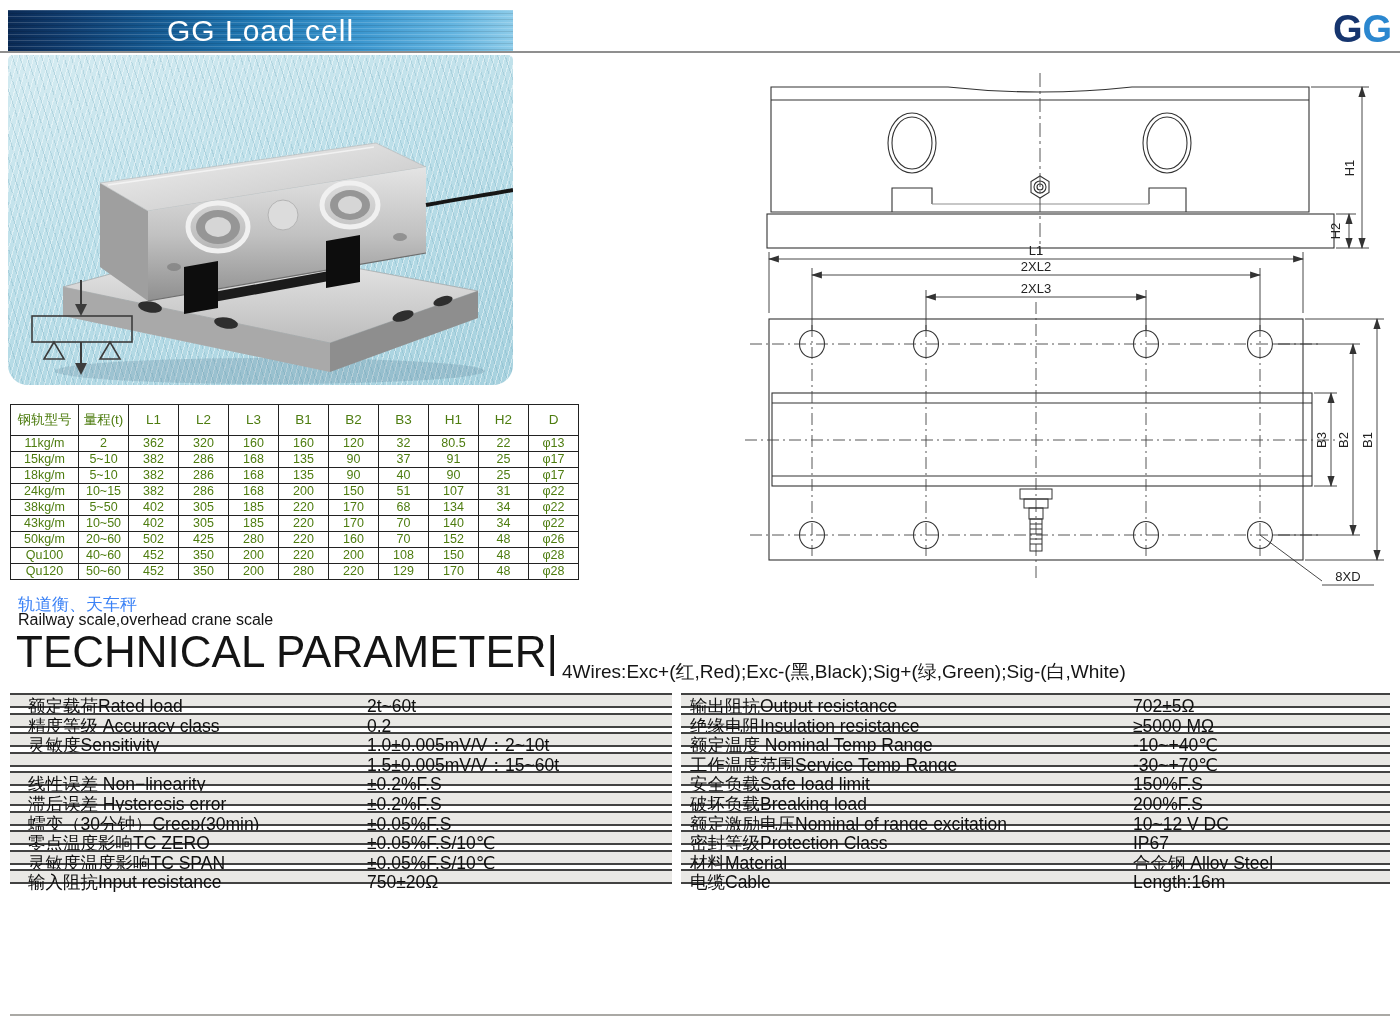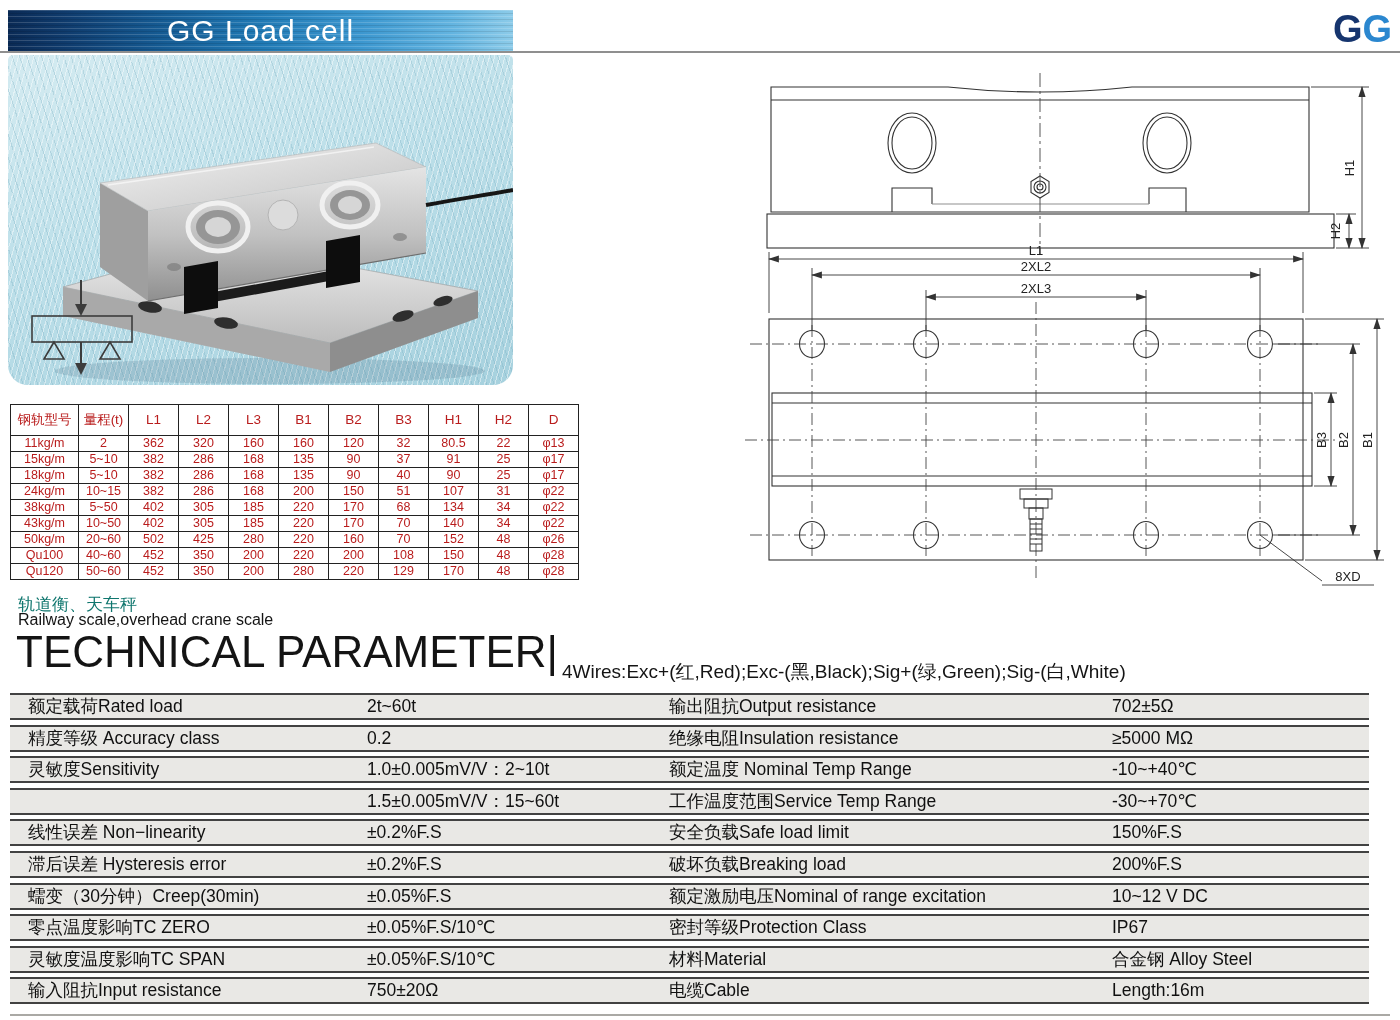--- a/index.html
+++ b/index.html
@@ -34,38 +34,38 @@
       linear-gradient(160deg,#d4ebf1 0%,#bcdfe9 45%,#a6d1de 100%);
   }
   .photo svg { position:absolute; left:0; top:0; }
   
   .front-svg { position:absolute; left:755px; top:62px; }
   .plan-svg  { position:absolute; left:740px; top:245px; }
   svg text { font-family:"Liberation Sans","DejaVu Sans",sans-serif; }
   
   .dim-table {
     position:absolute; left:10px; top:404px; width:568px;
-    border-collapse:collapse; table-layout:fixed; font-size:12.5px; color:#b91c1c;
+    border-collapse:collapse; table-layout:fixed; font-size:12.5px; color:#4d7c0f;
   }
   .dim-table th, .dim-table td {
     border:1px solid #222; text-align:center; padding:0; font-weight:normal;
     height:15px; line-height:15px; overflow:hidden; white-space:nowrap;
   }
   .dim-table th { height:30px; line-height:30px; font-size:13.5px; }
   
-  .app-zh { position:absolute; left:18px; top:593px; font-size:17px; color:#0f766e; }
+  .app-zh { position:absolute; left:18px; top:593px; font-size:17px; color:#3b82f6; }
   .app-en { position:absolute; left:18px; top:611px; font-size:16px; color:#141414; }
   .tech-title { position:absolute; left:16px; top:627px; font-size:44px; color:#141414; letter-spacing:0; }
   .wires { position:absolute; left:562px; top:659px; font-size:19px; color:#141414; }
   
   .param-col { position:absolute; top:693px; }
   .param-col.left  { left:10px;  width:662px; }
-  .param-col.right { left:660px; width:709px;text-align:right; }
+  .param-col.right { left:681px; width:709px;text-align:right; }
   .param-row {
-    position:relative; height:27px; margin-bottom:4.6px; background:#e9e8e5;
+    position:relative; height:15px; margin-bottom:4.6px; background:#e9e8e5;
     border-top:2px solid #424242; border-bottom:2px solid #424242;
     font-size:17.5px; color:#101010;
   }
   .param-row .plabel { position:absolute; left:18px; line-height:23px; white-space:nowrap; }
   .param-row .pvalue { position:absolute; left:357px; line-height:23px; white-space:nowrap; }
   .param-col.right .plabel { left:9px; }
   .param-col.right .pvalue { left:452px; }
   .bottom-line { position:absolute; left:10px; top:1014px; width:1380px; height:2px; background:#aaa9a5; }
 </style>
 </head>

